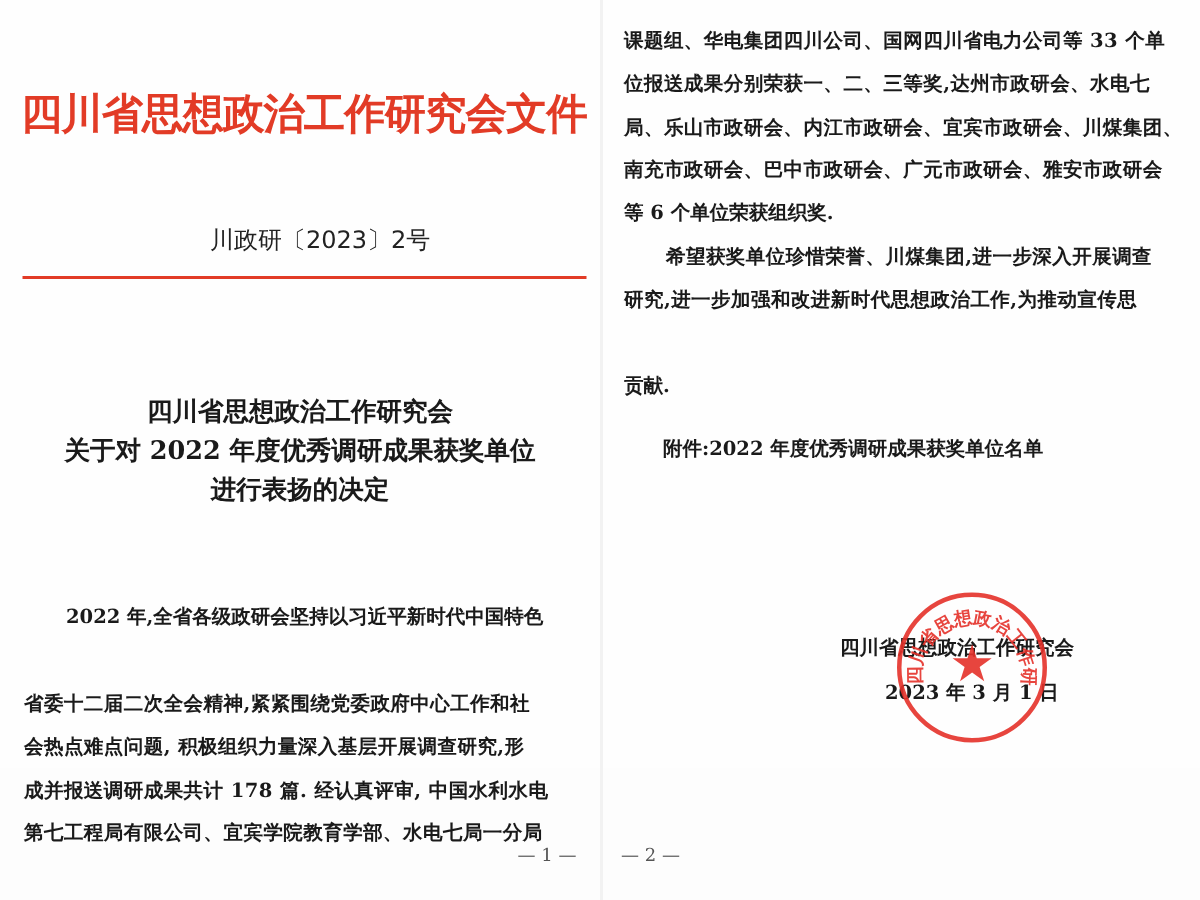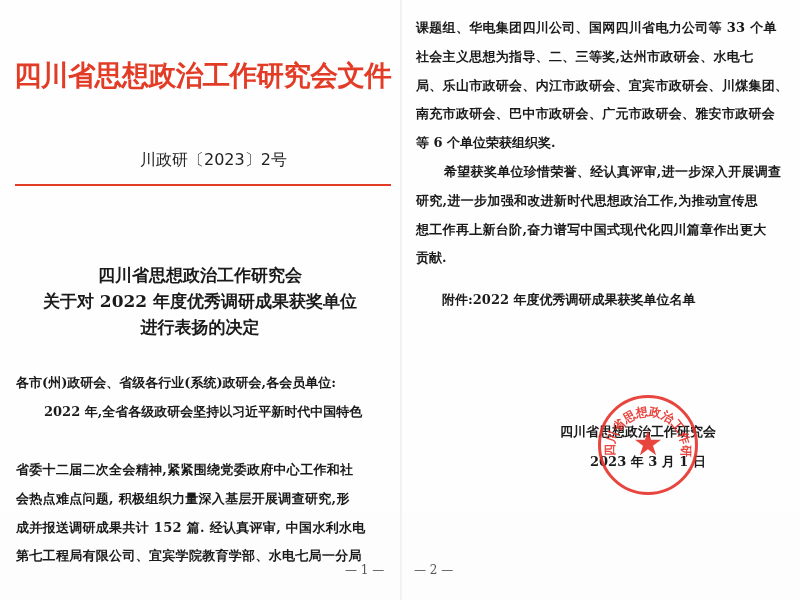--- a/index.html
+++ b/index.html
@@ -34,43 +34,41 @@
 
 <div class="page" id="page1">
   <div class="doc-title">四川省思想政治工作研究会文件</div>
   <div class="doc-number">川政研〔2023〕2号</div>
   <div class="red-rule"></div>
 
   <div class="heading h1">四川省思想政治工作研究会</div>
   <div class="heading h2">关于对 2022 年度优秀调研成果获奖单位</div>
   <div class="heading h3">进行表扬的决定</div>
 
-  <div class="salutation">各市(州)政研会、省级各行业(系统)政研会,各会员单位:</div>
 
   <div class="body-line" style="left:44px;top:402px;">2022 年,全省各级政研会坚持以习近平新时代中国特色</div>
   <div class="body-line" style="left:16px;top:460px;letter-spacing:0.3px;">省委十二届二次全会精神,紧紧围绕党委政府中心工作和社</div>
   <div class="body-line" style="left:16px;top:489px;letter-spacing:0.3px;">会热点难点问题, 积极组织力量深入基层开展调查研究,形</div>
-  <div class="body-line" style="left:16px;top:518px;letter-spacing:0.3px;">成并报送调研成果共计 152 篇. 经认真评审, 中国水利水电</div>
+  <div class="body-line" style="left:16px;top:518px;letter-spacing:0.3px;">成并报送调研成果共计 178 篇. 经认真评审, 中国水利水电</div>
   <div class="body-line" style="left:16px;top:546px;letter-spacing:0.3px;">第七工程局有限公司、宜宾学院教育学部、水电七局一分局</div>
 
   <div class="pagenum" style="left:345px;top:563px;">— 1 —</div>
 </div>
 
 <div class="divider"></div>
 
 <div class="page" id="page2">
   <div class="body-line" style="left:14px;top:18px;letter-spacing:0.3px;">课题组、华电集团四川公司、国网四川省电力公司等 33 个单</div>
-  <div class="body-line" style="left:14px;top:47px;letter-spacing:0.3px;">社会主义思想为指导、二、三等奖,达州市政研会、水电七</div>
+  <div class="body-line" style="left:14px;top:47px;letter-spacing:0.3px;">位报送成果分别荣获一、二、三等奖,达州市政研会、水电七</div>
   <div class="body-line" style="left:14px;top:76px;letter-spacing:0.3px;">局、乐山市政研会、内江市政研会、宜宾市政研会、川煤集团、</div>
   <div class="body-line" style="left:14px;top:104px;letter-spacing:0.3px;">南充市政研会、巴中市政研会、广元市政研会、雅安市政研会</div>
   <div class="body-line" style="left:14px;top:133px;">等 6 个单位荣获组织奖.</div>
 
-  <div class="body-line" style="left:42px;top:162px;letter-spacing:0.3px;">希望获奖单位珍惜荣誉、经认真评审,进一步深入开展调查</div>
+  <div class="body-line" style="left:42px;top:162px;letter-spacing:0.3px;">希望获奖单位珍惜荣誉、川煤集团,进一步深入开展调查</div>
   <div class="body-line" style="left:14px;top:191px;letter-spacing:0.3px;">研究,进一步加强和改进新时代思想政治工作,为推动宣传思</div>
-  <div class="body-line" style="left:14px;top:220px;letter-spacing:0.3px;">想工作再上新台阶,奋力谱写中国式现代化四川篇章作出更大</div>
   <div class="body-line" style="left:14px;top:248px;text-align:center;">贡献.</div>
 
   <div class="body-line" style="left:40px;top:290px;">附件:2022 年度优秀调研成果获奖单位名单</div>
 
   <div class="sig" style="left:158px;top:423px;">四川省思想政治工作研究会</div>
   <div class="sig" style="left:188px;top:453px;">2023 年 3 月 1 日</div>
 
   <div class="pagenum" style="left:12px;top:563px;">— 2 —</div>
 </div>
 

